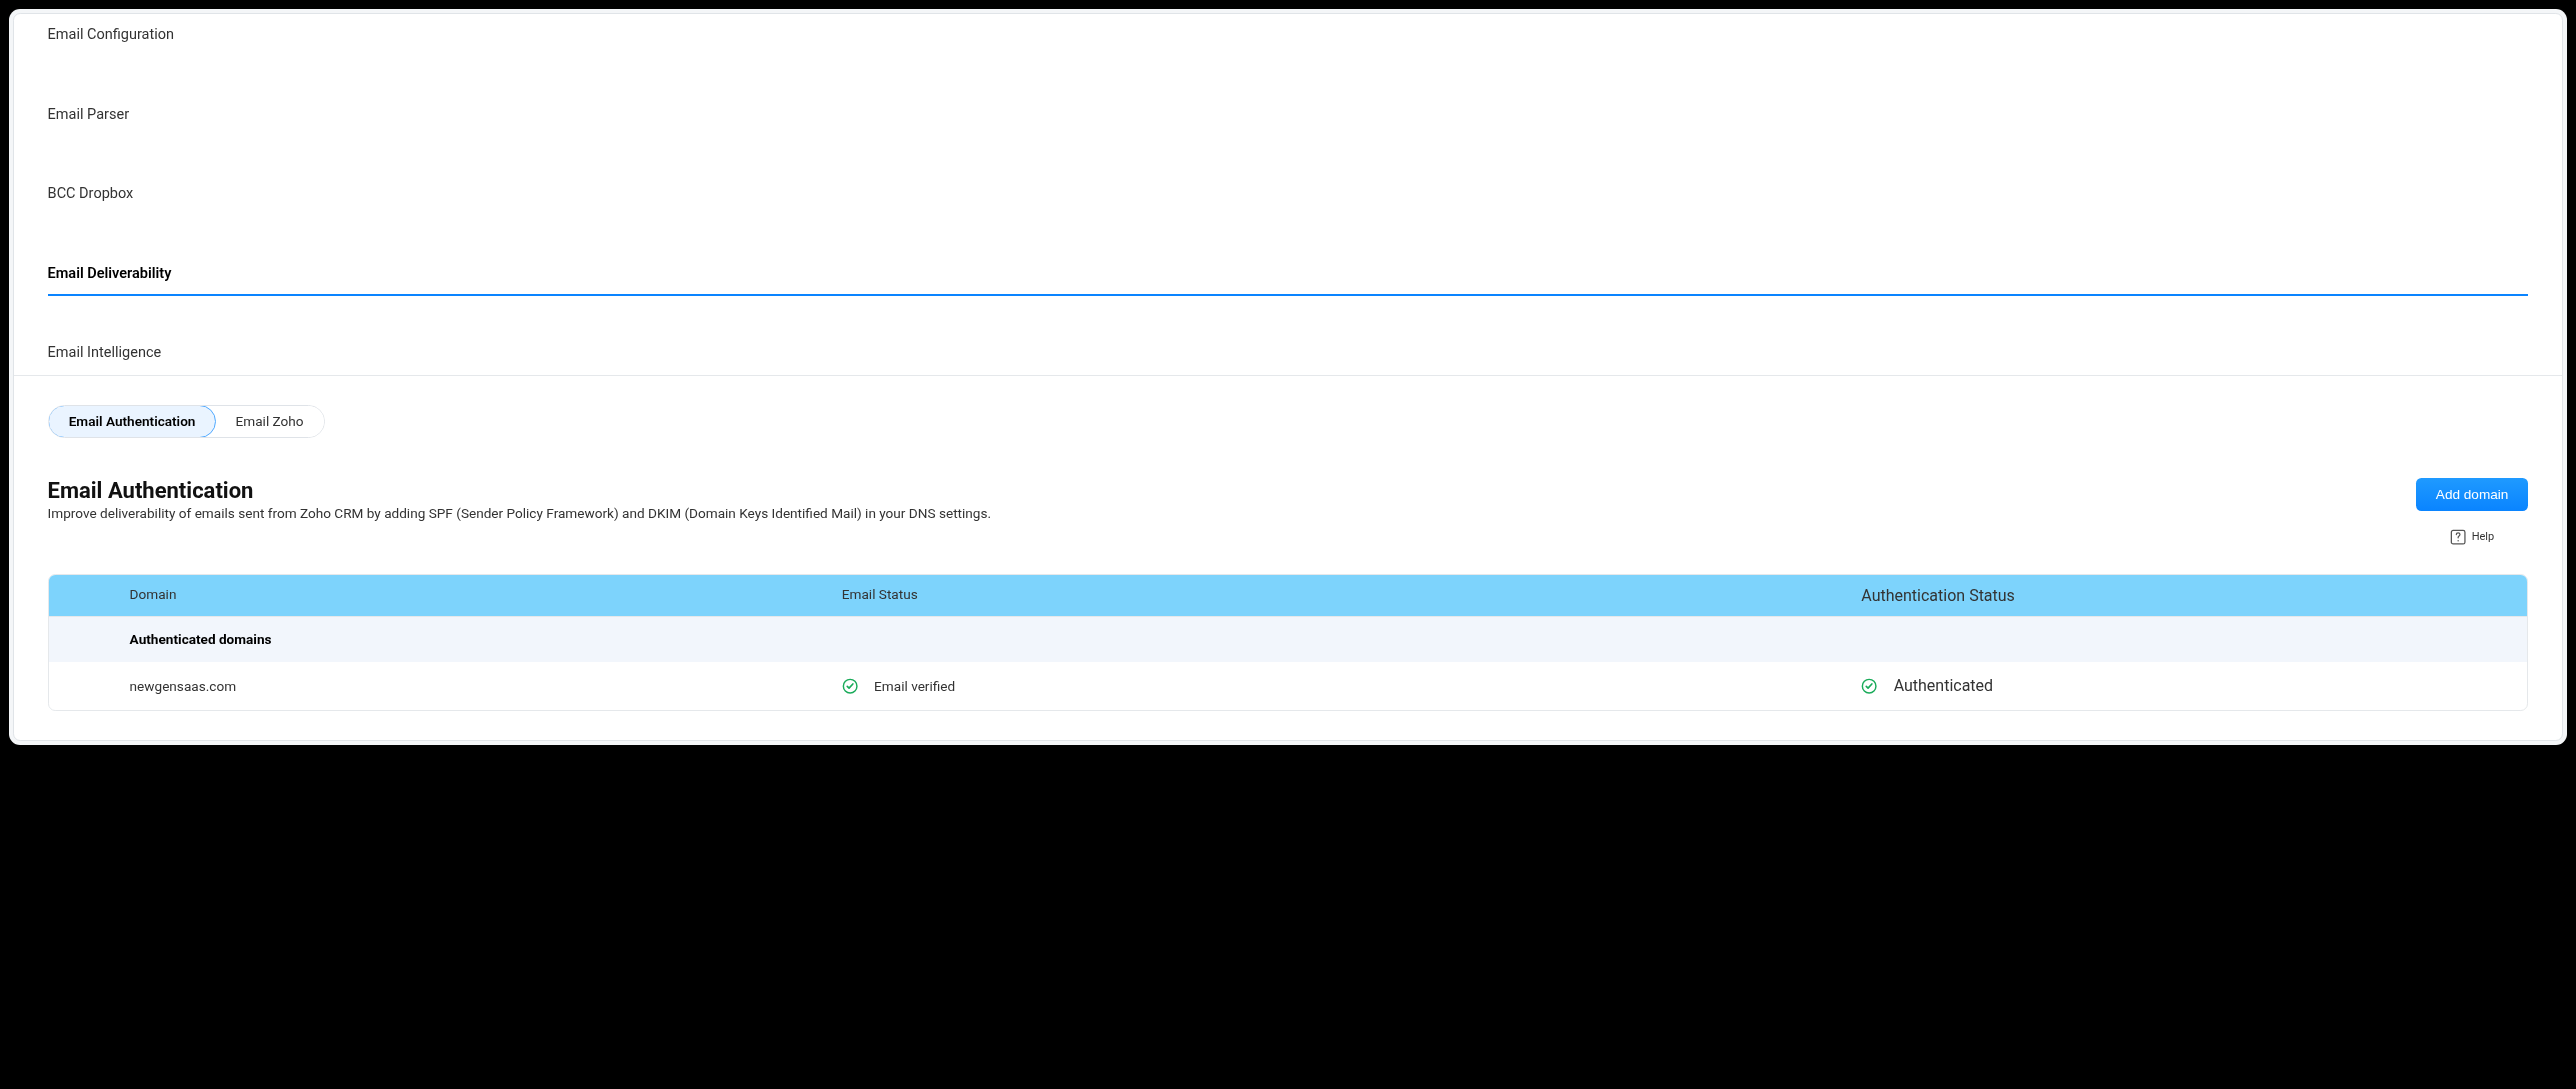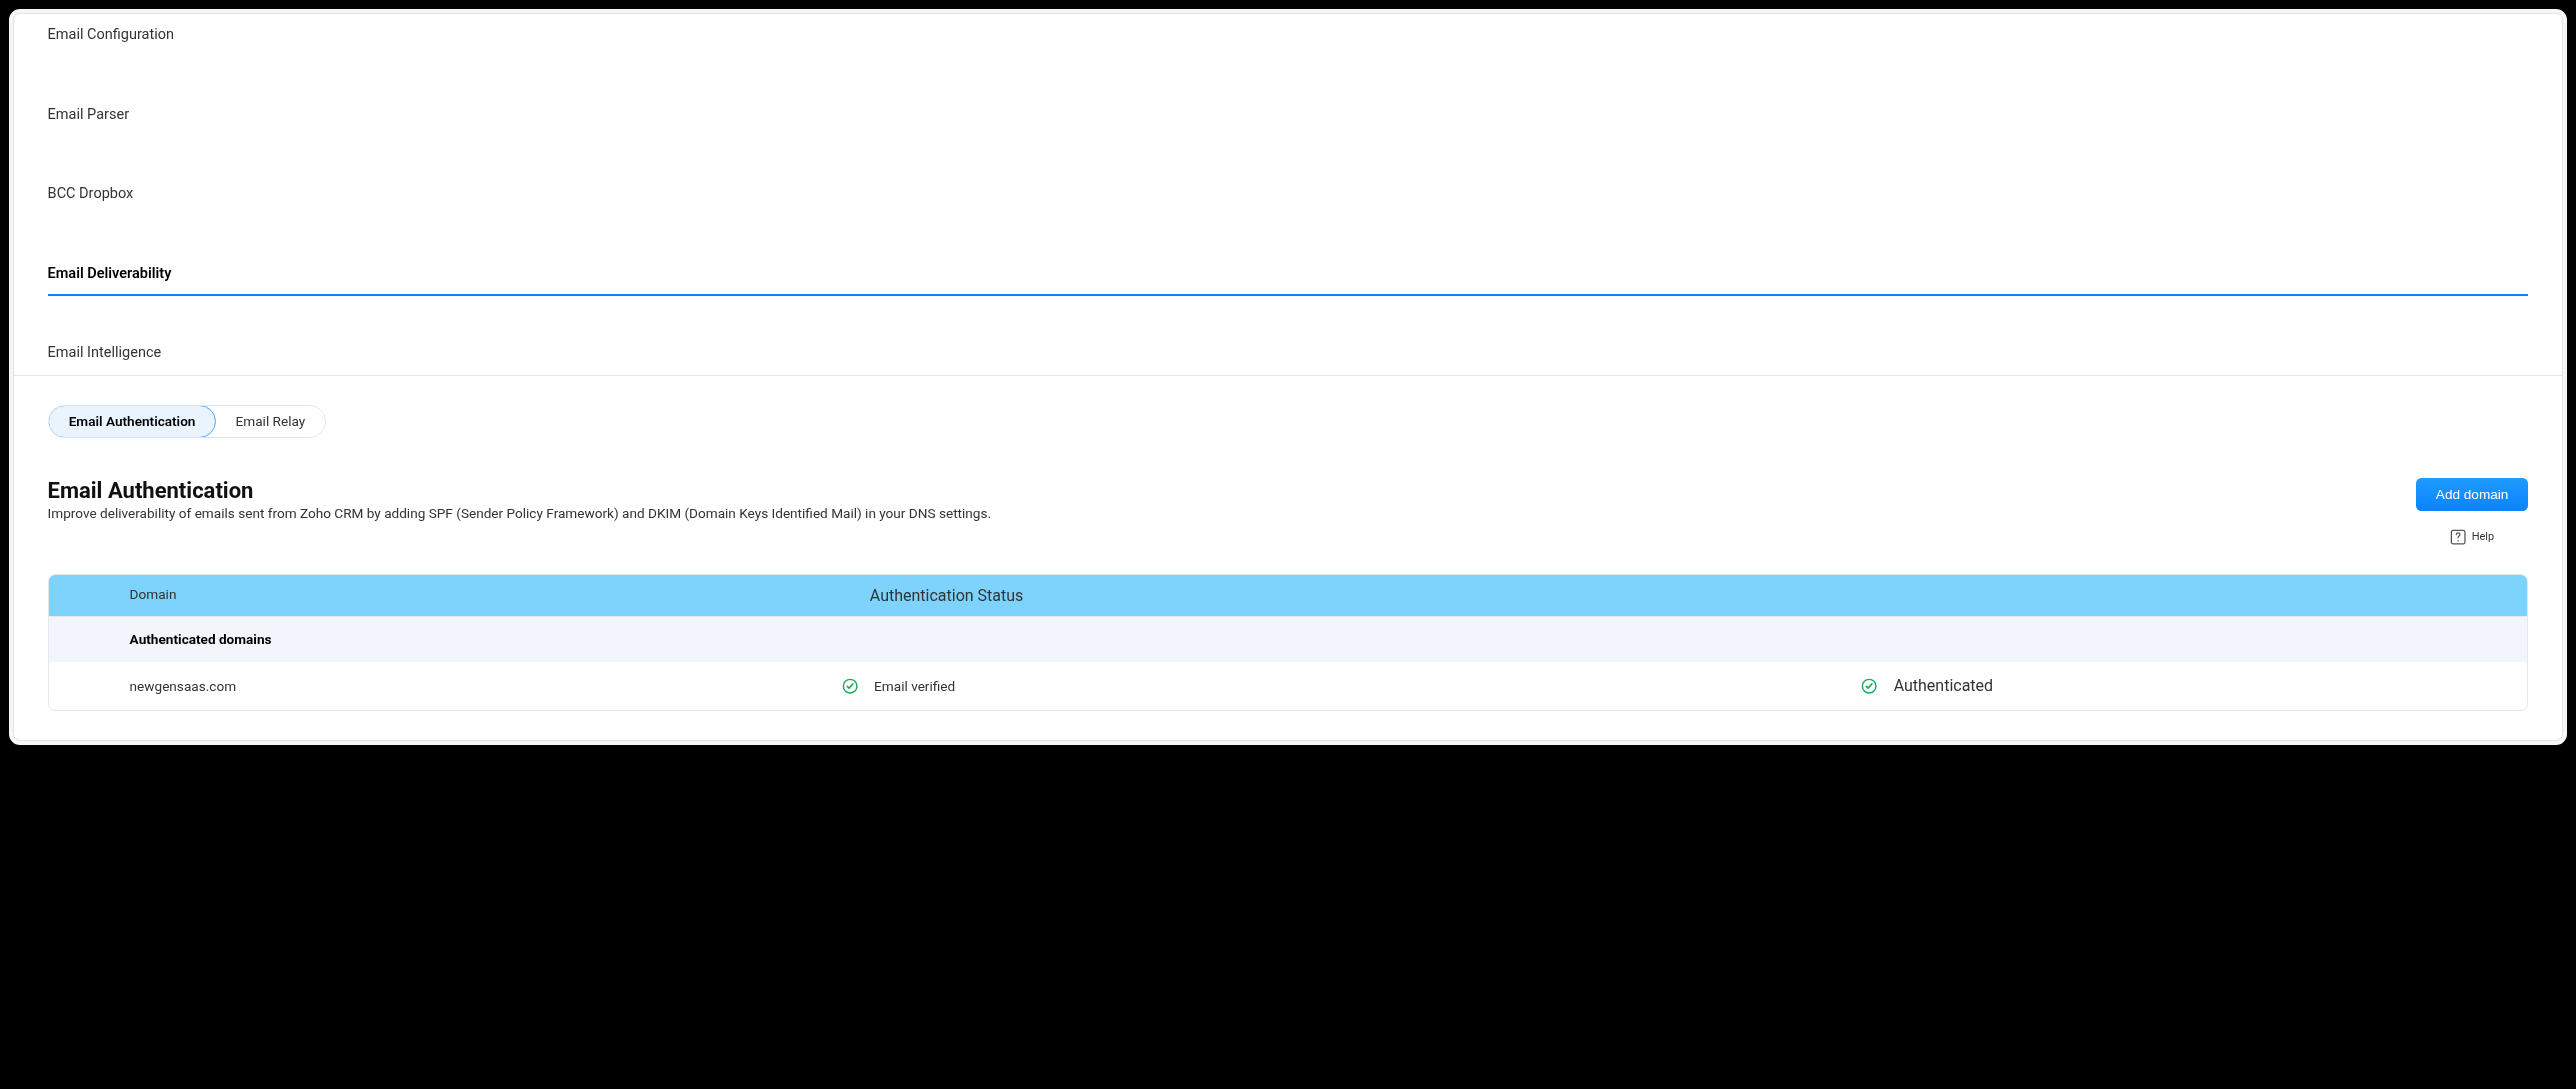--- a/index.html
+++ b/index.html
@@ -188,21 +188,21 @@
       <div class="tab-item">Email Parser</div>
       <div class="tab-item">BCC Dropbox</div>
       <div class="tab-item active">Email Deliverability</div>
       <div class="tab-item">Email Intelligence</div>
     </div>
 
     <div class="content-area">
 
       <div class="pill-group">
         <div class="pill active">Email Authentication</div>
-        <div class="pill">Email Relay</div>
+        <div class="pill">Email Zoho</div>
       </div>
 
       <div class="section-header">
         <div class="section-title-block">
           <h1 class="section-title">Email Authentication</h1>
           <p class="section-desc">Improve deliverability of emails sent from Zoho CRM by adding SPF (Sender Policy Framework) and DKIM (Domain Keys Identified Mail) in your DNS settings.</p>
         </div>
         <div class="header-actions">
           <button class="btn-primary">Add domain</button>
           <div class="help-link">
@@ -214,20 +214,21 @@
               </svg>
             </span>
             <span>Help</span>
           </div>
         </div>
       </div>
 
       <div class="data-table">
         <div class="table-header">
           <div class="col-domain">Domain</div>
+          <div class="col-email-status">Email Status</div>
           <div class="col-auth-status">Authentication Status</div>
         </div>
         <div class="data-row group-header-row">
           <div class="col-domain">Authenticated domains</div>
           <div class="col-email-status"></div>
           <div class="col-auth-status"></div>
         </div>
         <div class="data-row">
           <div class="col-domain">newgensaas.com</div>
           <div class="col-email-status status-cell">

